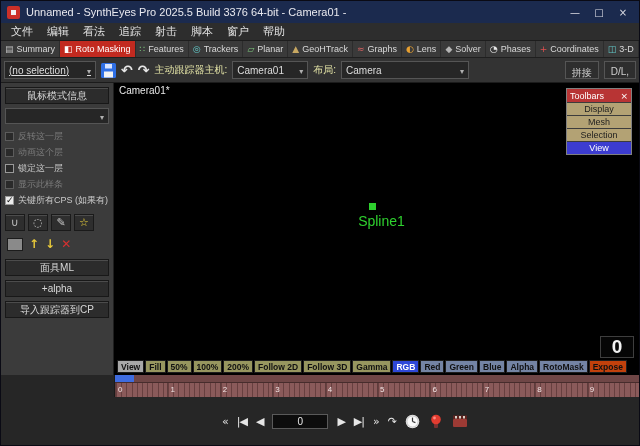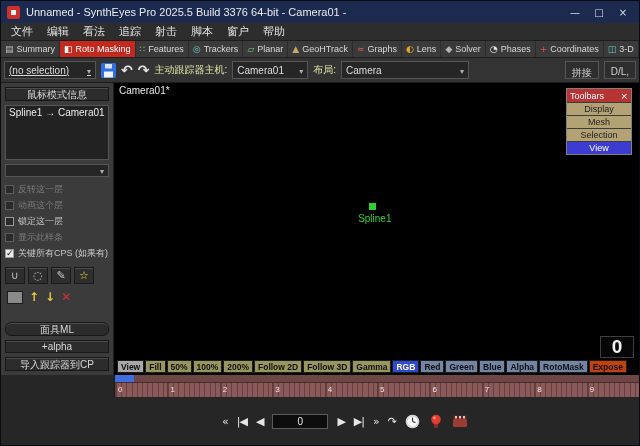--- a/index.html
+++ b/index.html
@@ -54,27 +54,27 @@
   .checkrow.disabled .checkbox{border-color:#5c5c5c;}
   .checkbox.checked{background:#ececec;}
   .checkbox.checked::after{content:"✓";position:absolute;top:-2px;left:0;font-size:9px;color:#111;font-family:"DejaVu Sans",sans-serif;}
   .toolrow{display:flex;gap:3px;margin-top:3px;}
   .tool-btn{width:20px;height:17px;background:#2e2e2e;border:1px solid #1a1a1a;box-shadow:inset 0 1px 0 #4c4c4c;font-size:11px;line-height:1;display:flex;align-items:center;justify-content:center;font-family:"DejaVu Sans",sans-serif;}
   .colorrow{display:flex;gap:6px;align-items:center;margin-top:2px;padding-left:2px;}
   .swatch{width:16px;height:13px;background:#8a8a8a;border:1px solid #1c1c1c;}
   .arrow-btn{font-family:"DejaVu Sans",sans-serif;font-size:12px;font-weight:bold;}
   .up,.down{color:#e8c93a;}
   .del{color:#d83030;}
-  .gap-top{margin-top:14px;border-radius:6px;}
+  .gap-top{margin-top:4px;}
 
   
   .viewport{flex:1;background:#000;position:relative;overflow:hidden;}
   .cam-label{position:absolute;top:2px;left:5px;color:#e8e8e8;font-size:10px;}
   .tracker{position:absolute;left:48.5%;top:41%;width:7px;height:7px;background:#2ed02e;}
-  .tracker-label{position:absolute;left:46.5%;top:calc(41% + 10px);color:#2ed02e;font-size:10px;}
+  .tracker-label{position:absolute;left:46.5%;top:calc(41% + 10px);color:#2ed02e;font-size:14px;}
   .float-panel{position:absolute;top:5px;right:7px;width:66px;border:1px solid #808080;background:#333;}
   .float-header{background:#b83434;color:#fff;font-size:9px;height:13px;display:flex;align-items:center;justify-content:space-between;padding:0 3px;}
   .float-close{font-family:"DejaVu Sans",sans-serif;font-size:9px;}
   .float-item{height:13px;font-size:9px;display:flex;align-items:center;justify-content:center;border-top:1px solid #3c3c3c;}
   .float-item.tan{background:#b3a274;color:#1e1e1e;text-align:center;}
   .float-item.active{background:#3c3cd0;color:#fff;}
   .view-row{position:absolute;left:3px;right:38px;bottom:2px;display:flex;gap:1px;}
   .view-btn{height:13px;font-size:8.5px;font-weight:bold;padding:0 3px;border:1px solid #1d1d1d;display:flex;align-items:center;white-space:nowrap;}
   .counter{position:absolute;right:5px;bottom:17px;min-width:34px;height:22px;background:#060606;border:1px solid #3e3e3e;color:#f2f2f2;font-size:19px;font-weight:bold;display:flex;align-items:center;justify-content:center;padding:0 6px;}
 
@@ -215,24 +215,20 @@
     </div>
     <div class="tb-spacer"></div>
     <button class="small-btn">拼接</button>
     <button class="small-btn">D/L,</button>
   </div>
 
   <div class="main">
 
     <div class="left-panel">
       <button class="panel-btn">鼠标模式信息</button>
-      <div class="listbox">
-
-      <div class="li">Spline1 → Camera01</div>
-        </div>
       <div class="dropdown panel-dd">
         <span></span>
         <span class="chev"></span>
       </div>
       <div class="checks">
 
           <label class="checkrow disabled">
             <span class="checkbox unchecked"></span>
             <span class="check-label">反转这一层</span>
           </label>

